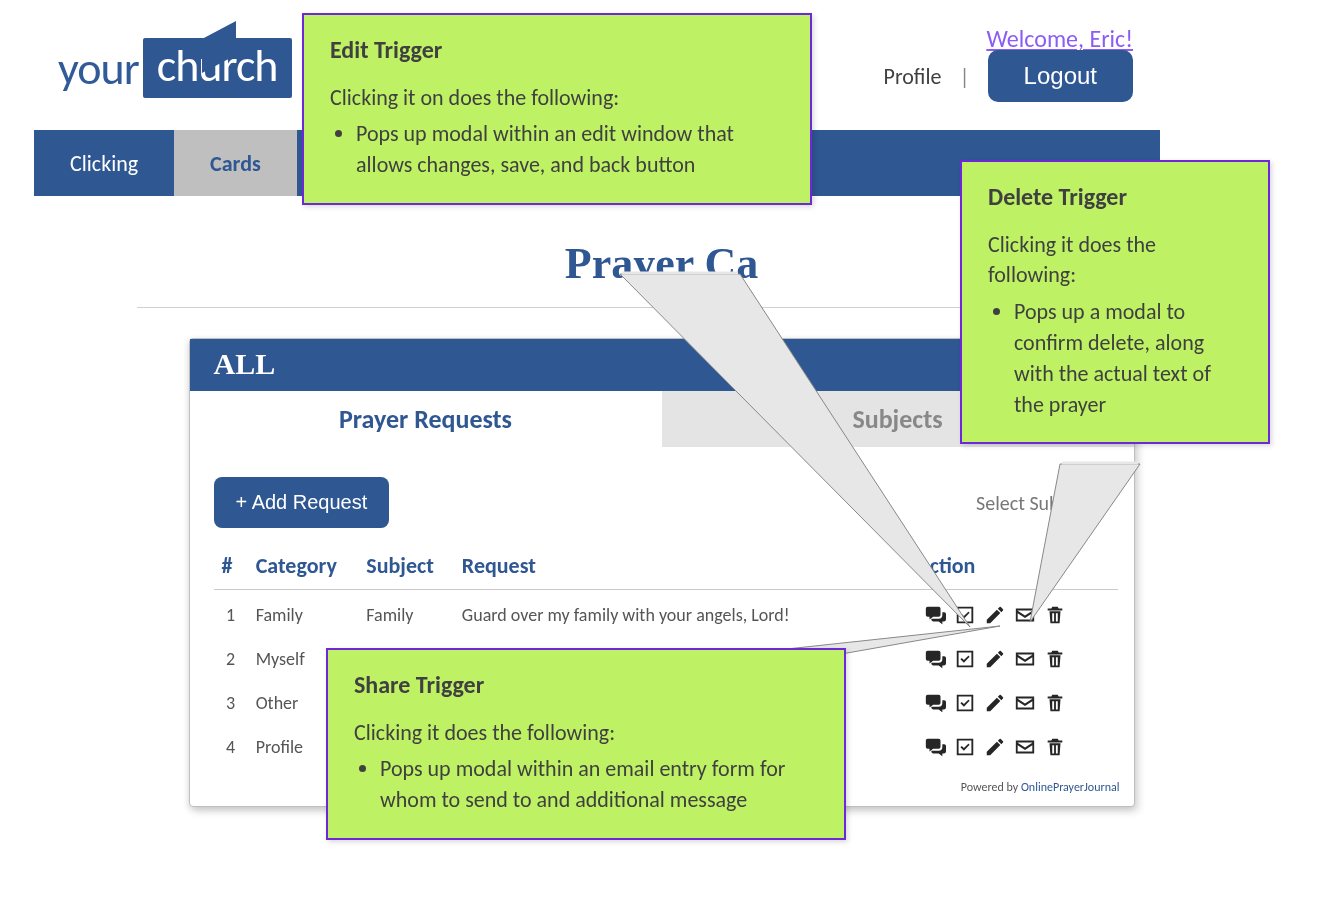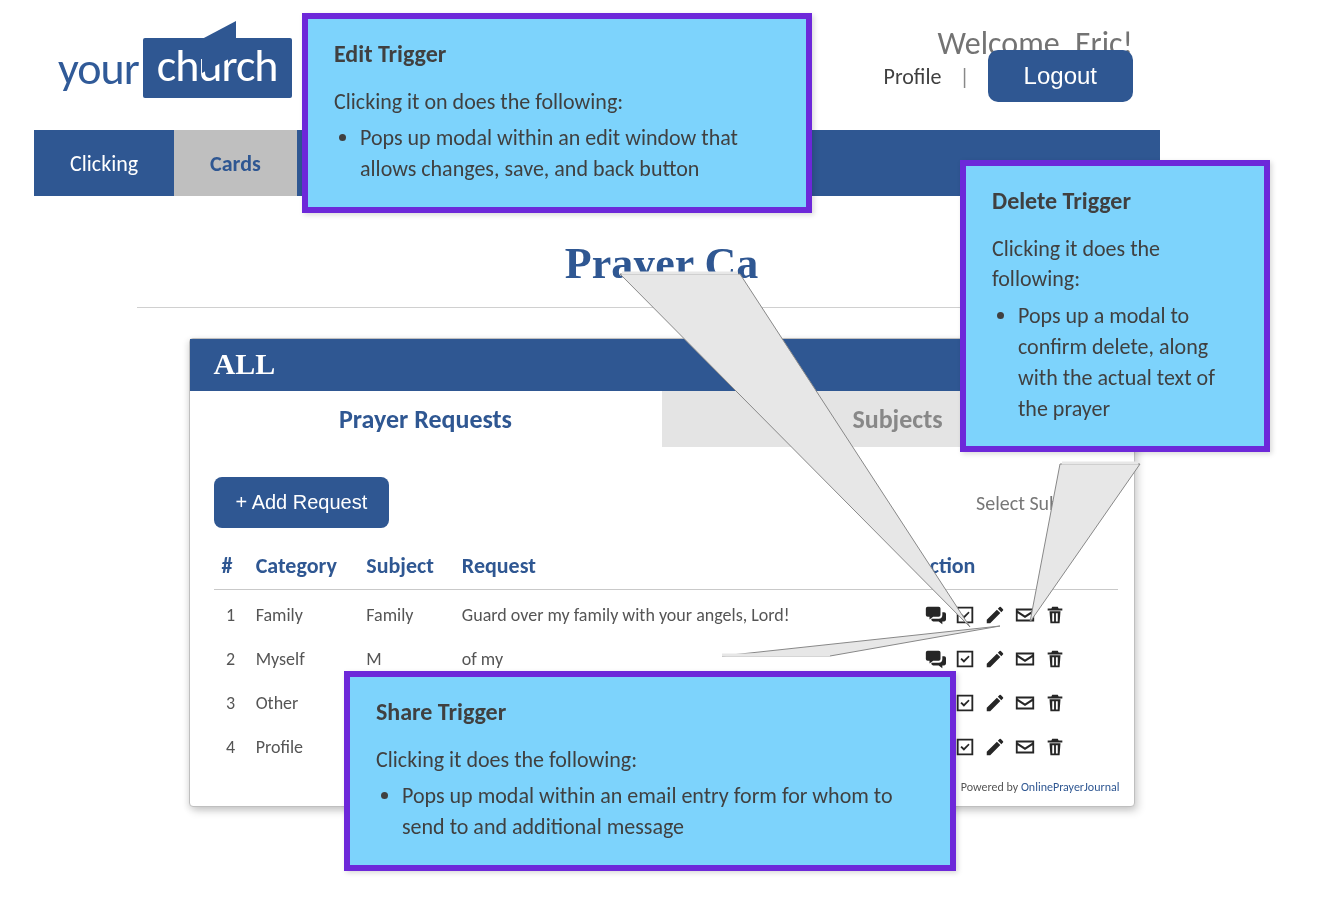--- a/index.html
+++ b/index.html
@@ -45,22 +45,23 @@
     width: 34px; height: 34px;
     background:#2f5792;
     transform: skewY(-28deg);
     position: absolute;
     left: 144px; top: -8px;
   }
   .welcome {
     position: absolute;
     right: 190px;
     top: 24px;
-    font-size: 32px;
-    color:#737373;
+    font-size: 24px;
+    color:#8b5cf6;
+    text-decoration:underline;
   }
   .auth-row {
     position:absolute;
     right:190px;
     top:50px;
     display:flex;
     align-items:center;
     gap:18px;
     font-size:22px;
   }
@@ -208,37 +209,37 @@
     text-align:right;
     font-size:12px;
     color:#555;
     padding:8px 14px 2px 0;
   }
   .powered a { color:#2f5792; text-decoration:none; cursor:pointer; }
 
   
   .callout {
     position:absolute;
-    background:#7dd3fc;
-    border:6px solid #6d28d9;
+    background:#bef264;
+    border:2px solid #6d28d9;
     padding:18px 26px 22px 26px;
     font-size:22px;
     color:#404040;
     line-height:1.4;
     box-shadow: 2px 2px 5px rgba(0,0,0,0.15);
     z-index:50;
   }
   .callout h3 { font-size:24px; font-weight:700; margin-bottom:16px; color:#404040; }
   .callout p.lead { margin-bottom:6px; }
   .callout ul { list-style:disc; padding-left:26px; }
   .callout ul li { margin-top:2px; }
 
   .callout-edit  { left:302px; top:13px;  width:510px; }
   .callout-delete{ left:960px; top:160px; width:310px; }
-  .callout-share { left:344px; top:648px; width:612px;margin-top:23px; }
+  .callout-share { left:326px; top:648px; width:520px; }
 
   
   svg.tail { position:absolute; z-index:49; overflow:visible; pointer-events:none; }
 </style>
 </head>
 <body>
 
 <div class="header">
   <div class="logo">
     <span class="church-flag"></span>

